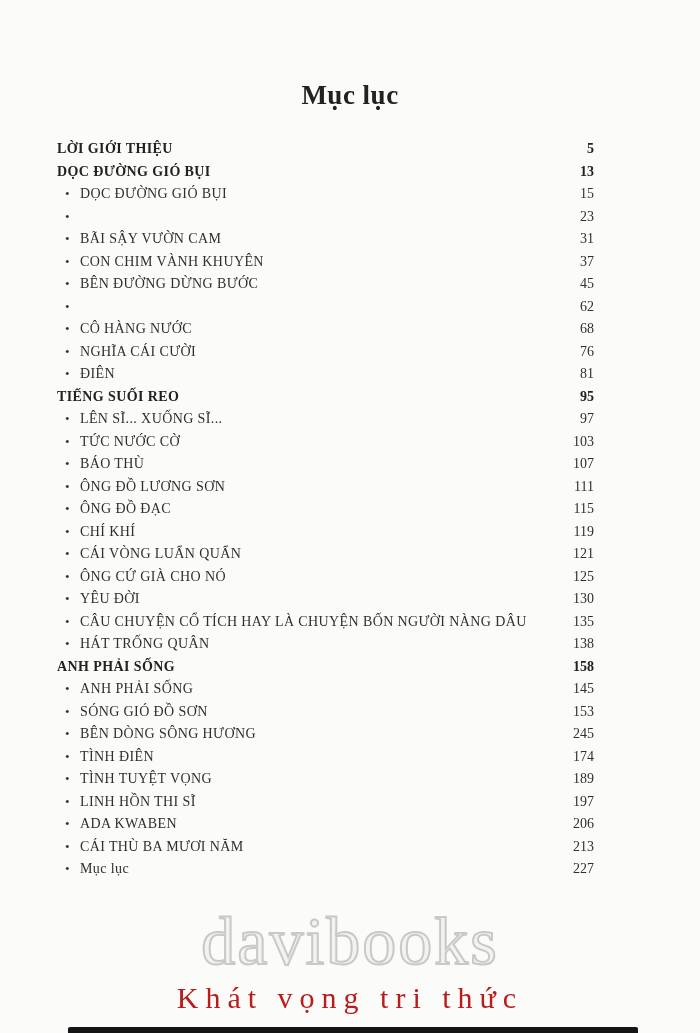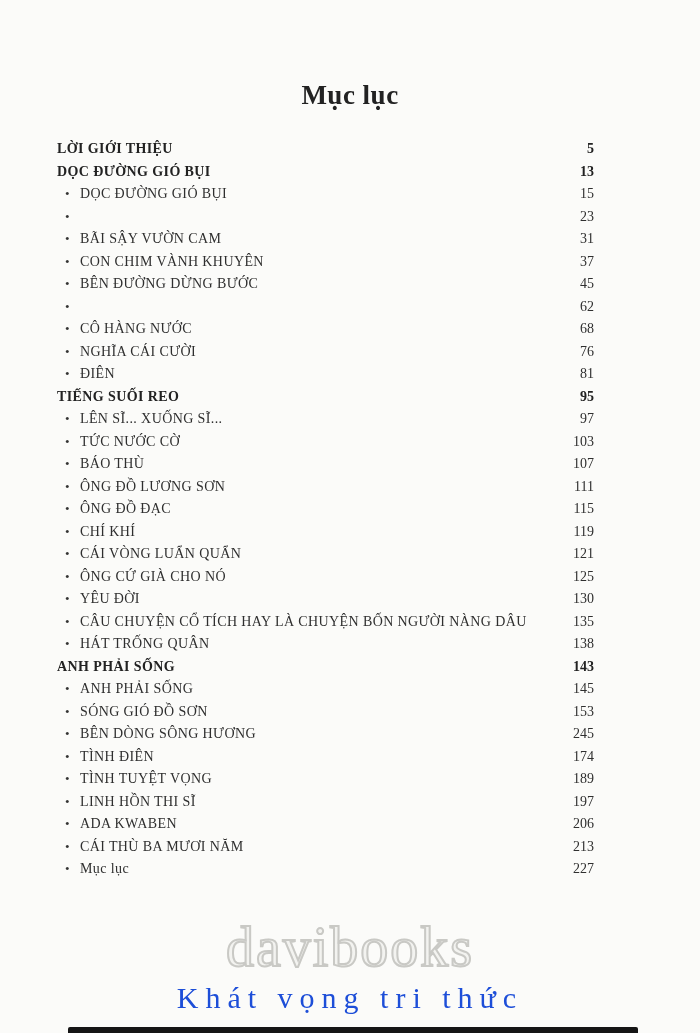--- a/index.html
+++ b/index.html
@@ -57,32 +57,32 @@
   }
   .watermark {
     position: absolute;
     left: 0;
     right: 0;
     bottom: 18px;
     text-align: center;
     pointer-events: none;
   }
   .wm-brand {
-    font-size: 56px;
+    font-size: 68px;
     line-height: 1;
     color: #f3f3f0;
     -webkit-text-stroke: 2px #c9c9c5;
     text-shadow: 0 0 1px #d6d6d2;
     letter-spacing: 2px;
   }
   .wm-tagline {
     margin-top: 6px;
     font-size: 30px;
     letter-spacing: 7px;
-    color: #1d4ed8;
+    color: #b91c1c;
   }
   .scan-edge {
     position: absolute;
     bottom: 0;
     left: 68px;
     right: 62px;
     height: 6px;
     background: #151515;
     border-radius: 2px 2px 0 0;
   }
@@ -248,21 +248,21 @@
         <span class="left">
           <span class="bullet">•</span>
           <span class="label">HÁT TRỐNG QUÂN</span>
         </span>
         <span class="page-num">138</span>
       </div>
       <div class="row section">
         <span class="left">
           <span class="label">ANH PHẢI SỐNG</span>
         </span>
-        <span class="page-num">143</span>
+        <span class="page-num">158</span>
       </div>
       <div class="row item">
         <span class="left">
           <span class="bullet">•</span>
           <span class="label">ANH PHẢI SỐNG</span>
         </span>
         <span class="page-num">145</span>
       </div>
       <div class="row item">
         <span class="left">

